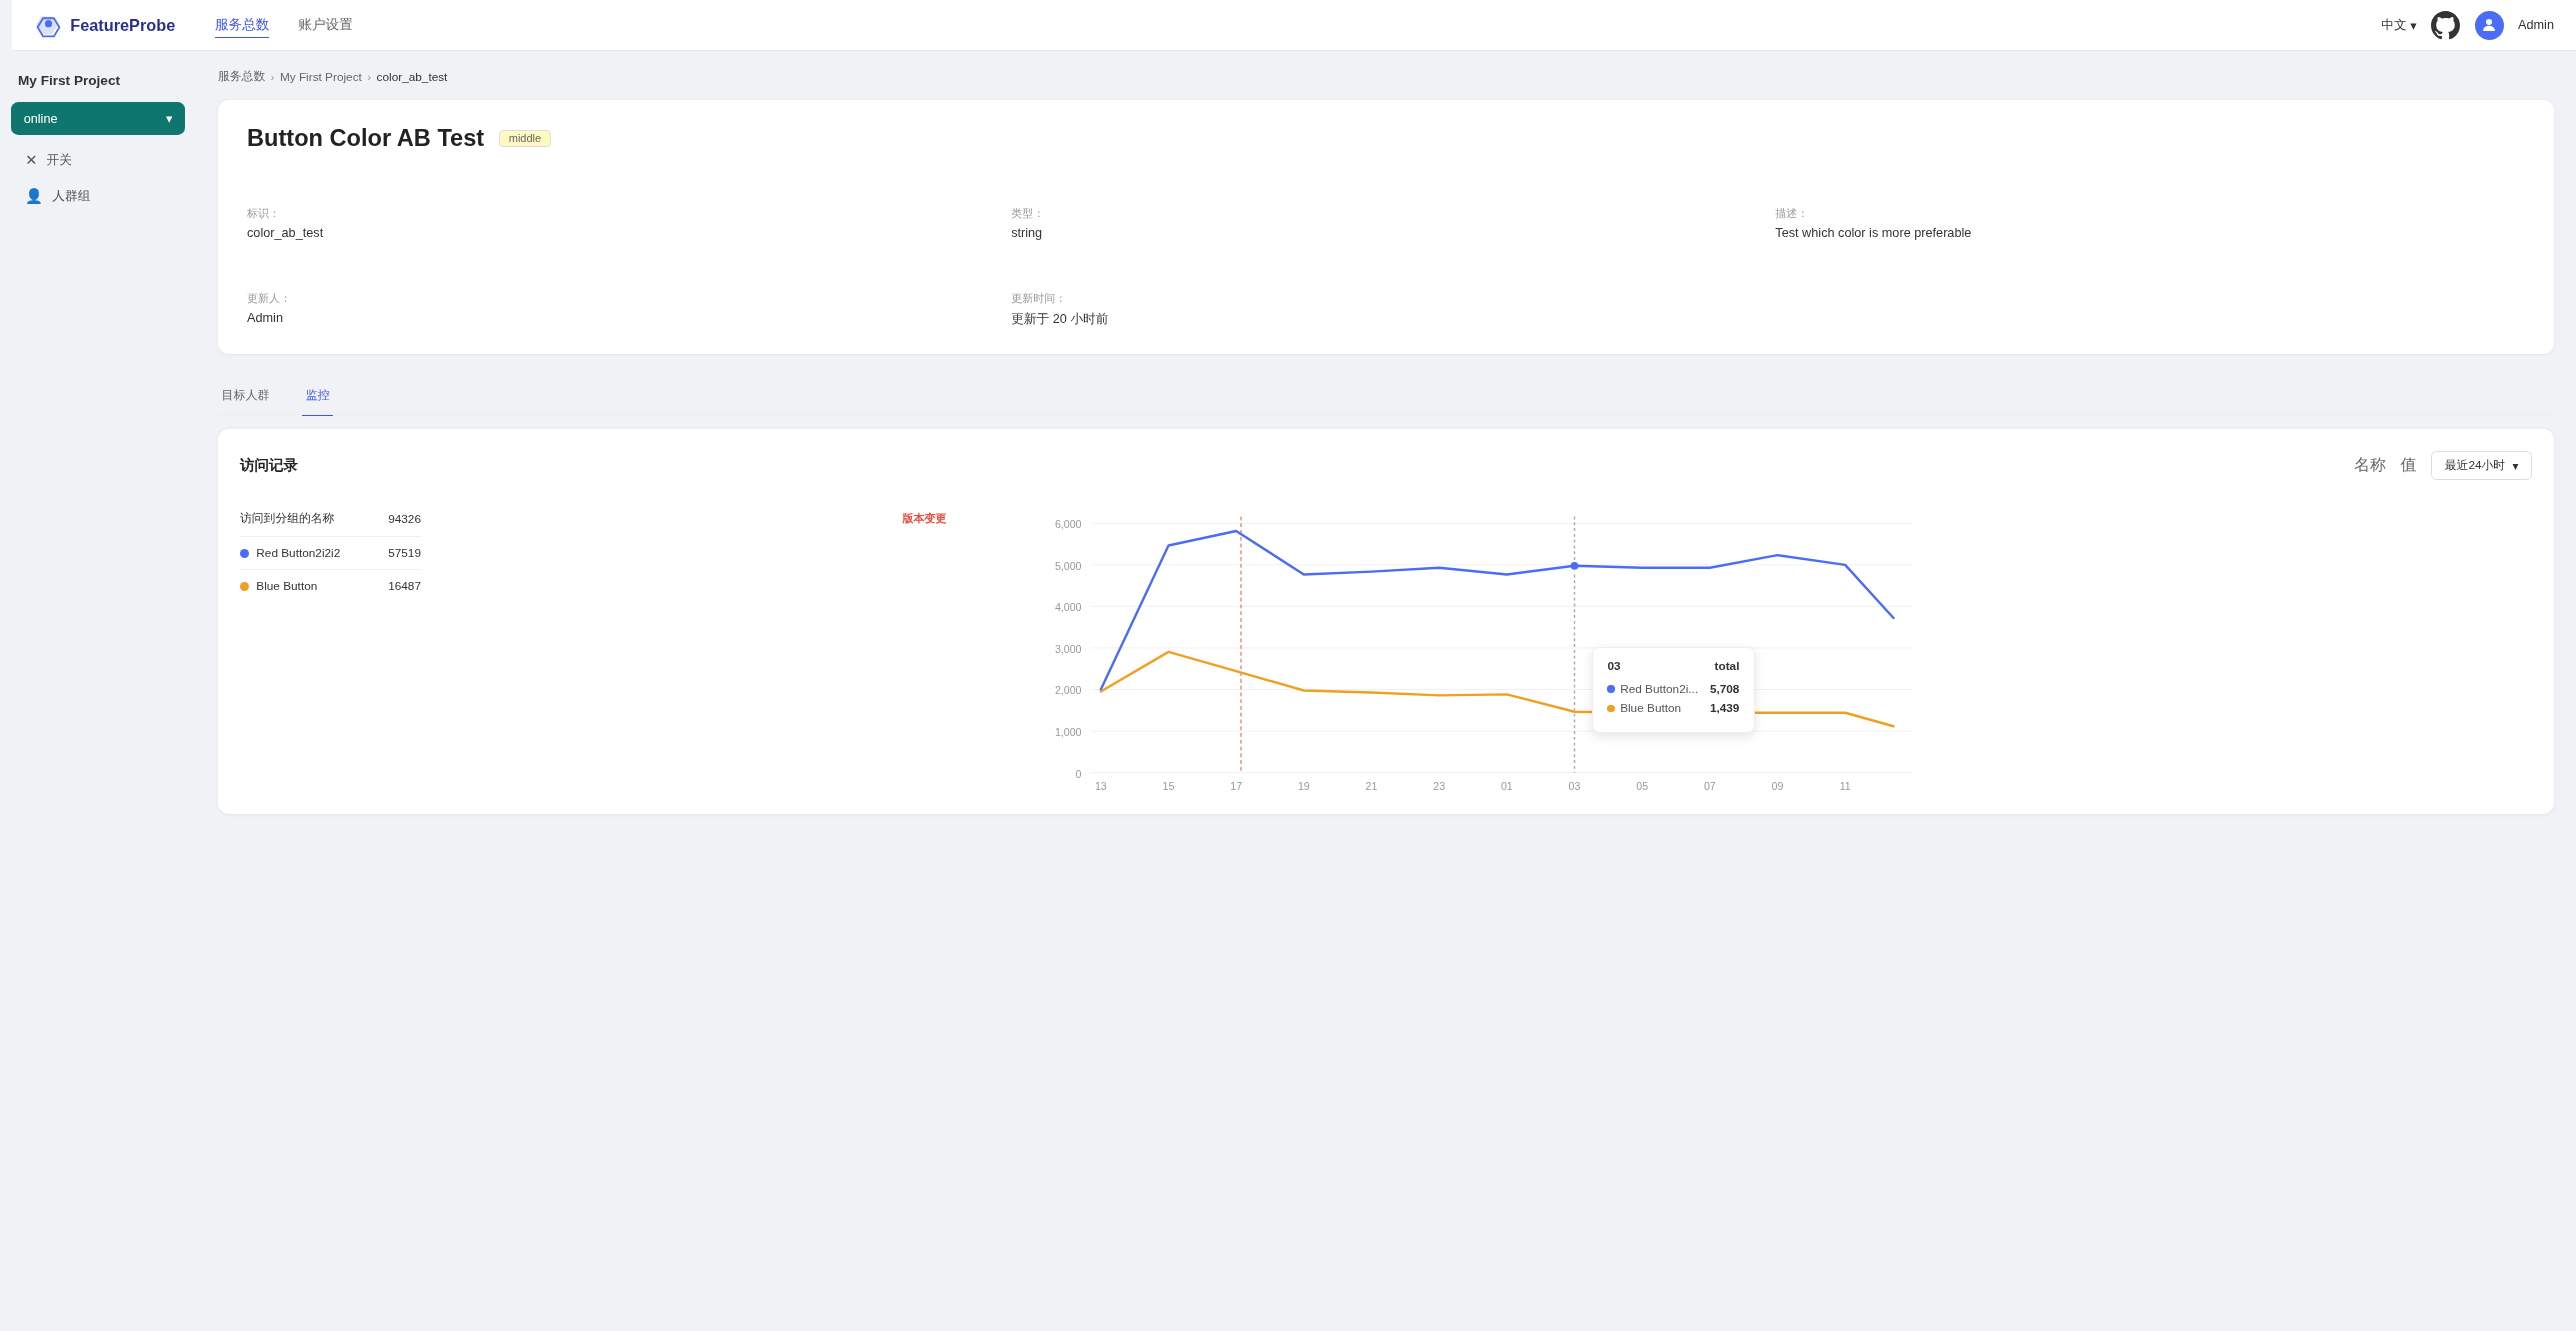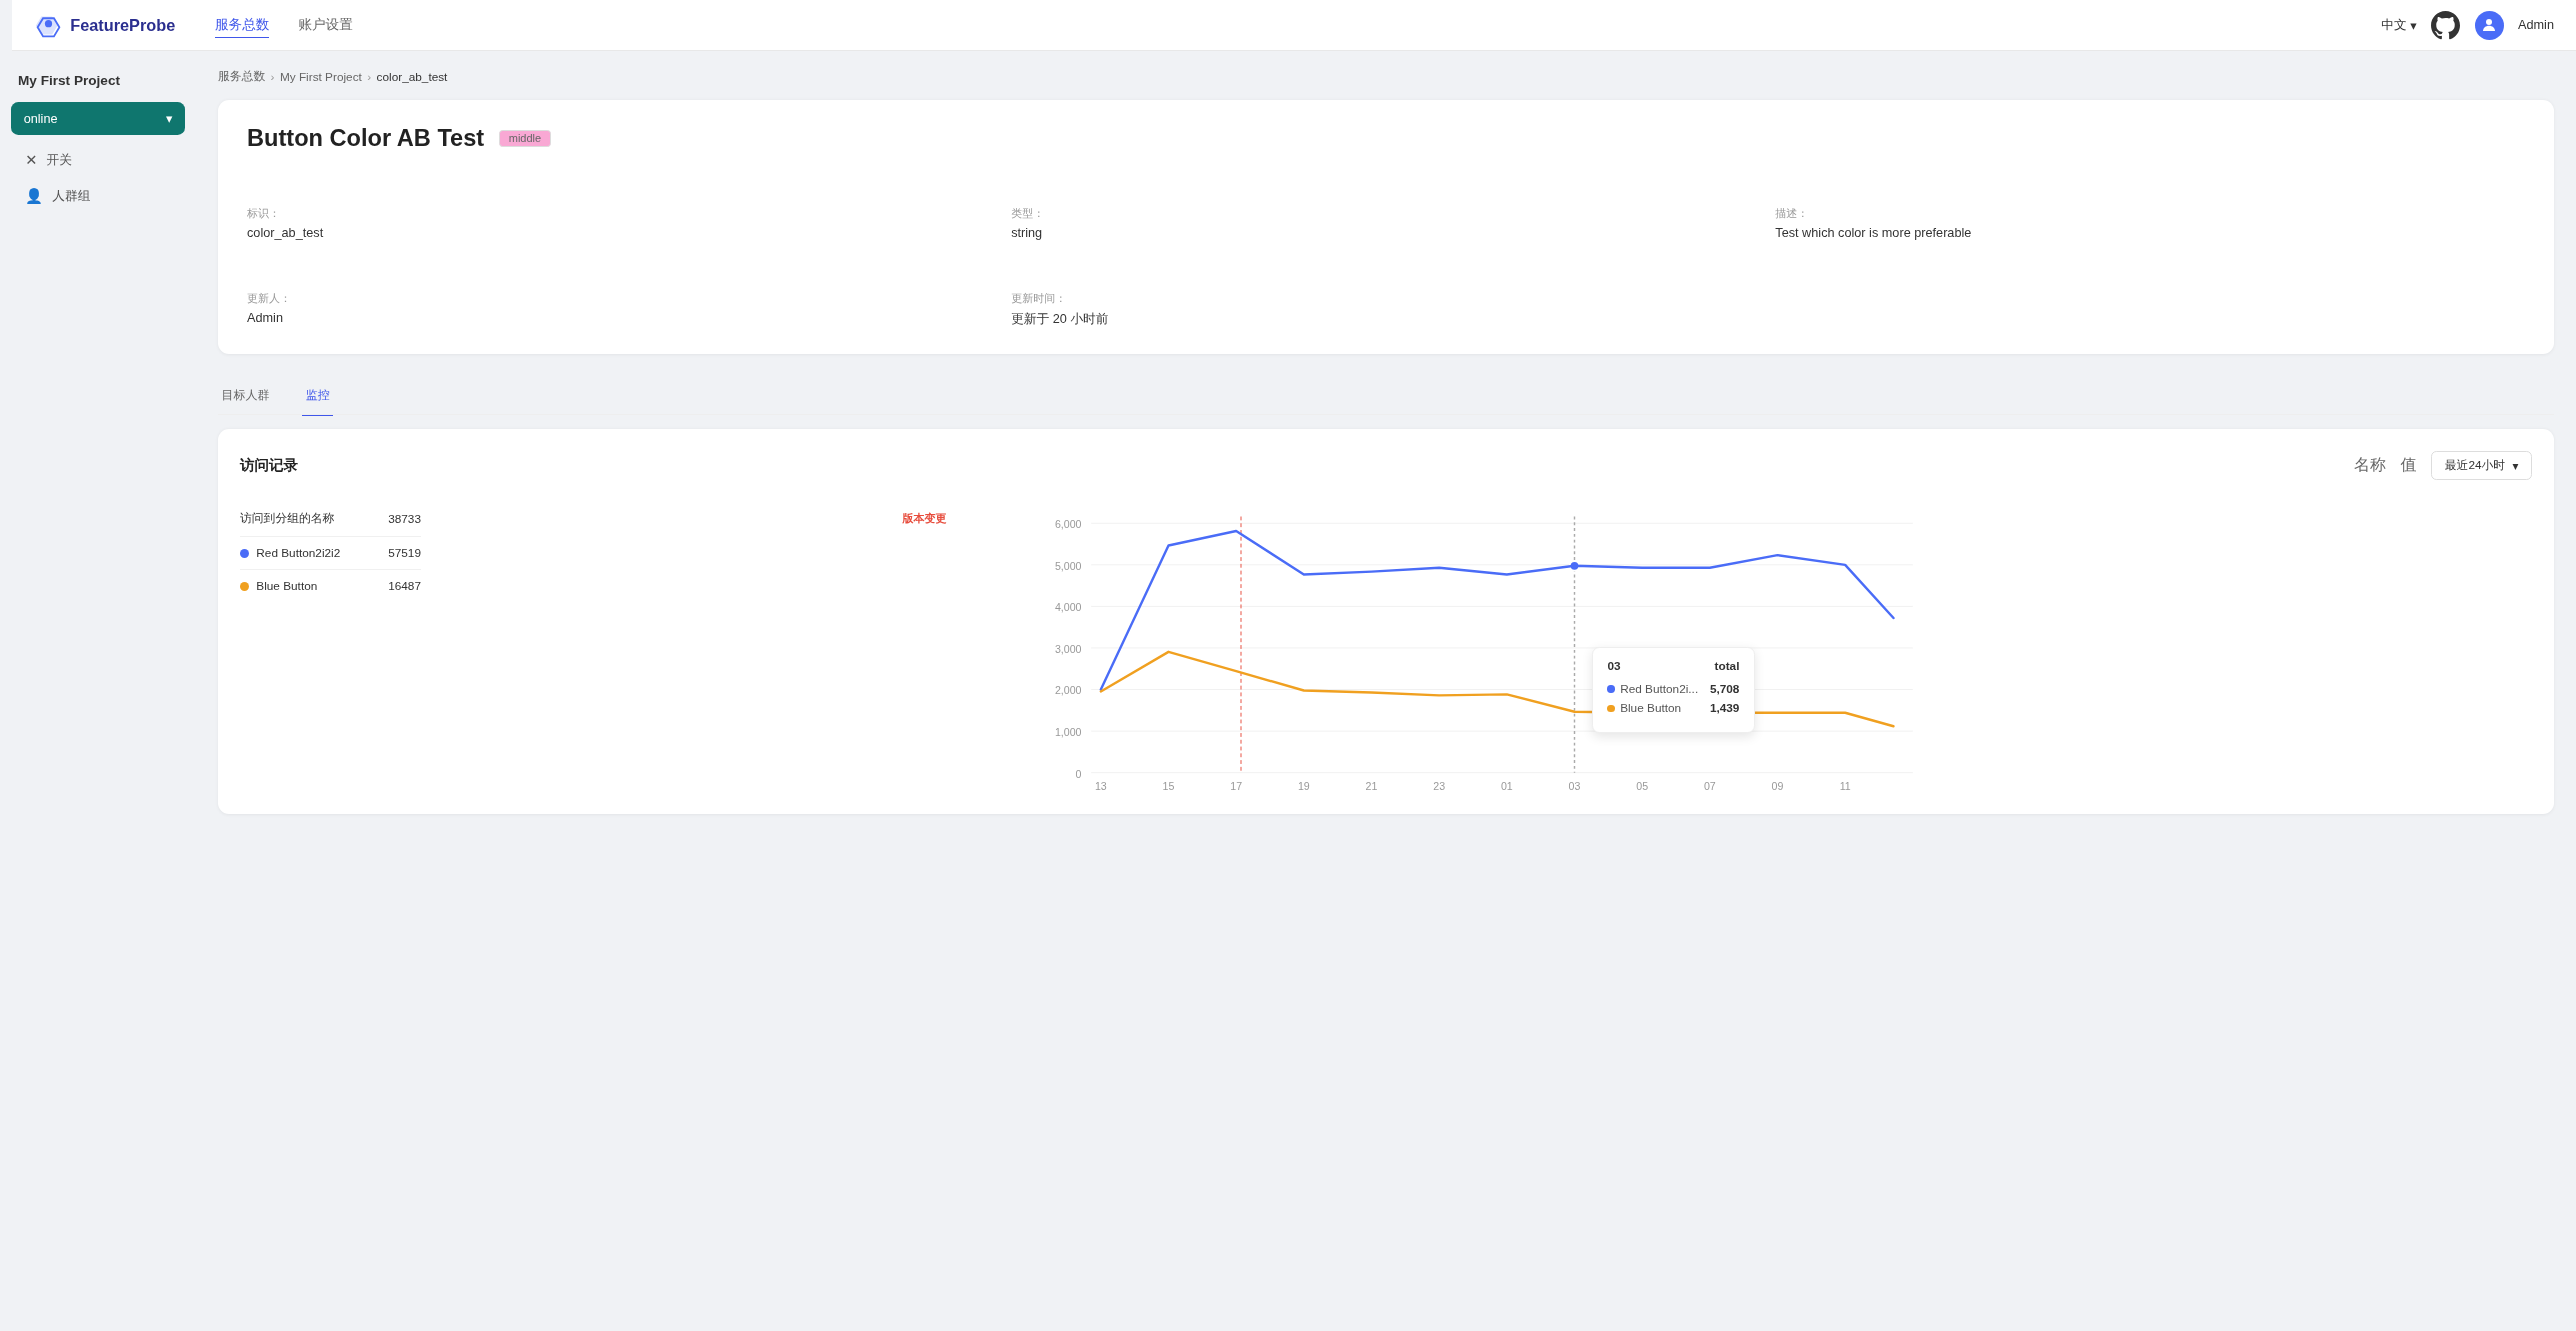--- a/index.html
+++ b/index.html
@@ -54,21 +54,21 @@
     .breadcrumb-current { color: #333; font-weight: 500; }
 
     
     .feature-card {
       background: #fff; border-radius: 11px; padding: 25.4px 29px;
       margin-bottom: 22px; box-shadow: 0 0.9px 3.6px rgba(0,0,0,0.06);
     }
     .feature-header { display: flex; align-items: center; gap: 14.5px; margin-bottom: 18px; }
     .feature-title { font-size: 23.6px; font-weight: 700; color: #222; }
     .feature-badge {
-      background: #f9a8d4; border-radius: 3.6px; padding: 1.8px 9px;
+      background: #fef9c3; border-radius: 3.6px; padding: 1.8px 9px;
       font-size: 11px; color: #666; border: 0.9px solid #ddd;
     }
     .feature-meta { display: grid; grid-template-columns: 1fr 1fr 1fr; gap: 14.5px; }
     .meta-group { display: flex; flex-direction: column; gap: 5.4px; }
     .meta-label { font-size: 11px; color: #999; margin-top: 36px; }
     .meta-value { font-size: 12.7px; color: #333; font-weight: 500; }
 
     
     .tabs { display: flex; gap: 29px; margin-bottom: 0; border-bottom: 1.8px solid #eee; }
     .tab {
@@ -235,21 +235,21 @@
             <span>▾</span>
           </div>
         </div>
       </div>
 
       <div class="monitor-body">
 
         <div class="legend-table">
           <div class="legend-row">
             <span class="legend-name">访问到分组的名称</span>
-            <span class="legend-value">38733</span>
+            <span class="legend-value">94326</span>
           </div>
           <div class="legend-row">
             <span class="legend-name">
               <span class="legend-dot" style="background:#4a6cf7"></span>
               <span>Red Button2i2i2</span>
             </span>
             <span class="legend-value">57519</span>
           </div>
           <div class="legend-row">
             <span class="legend-name">

